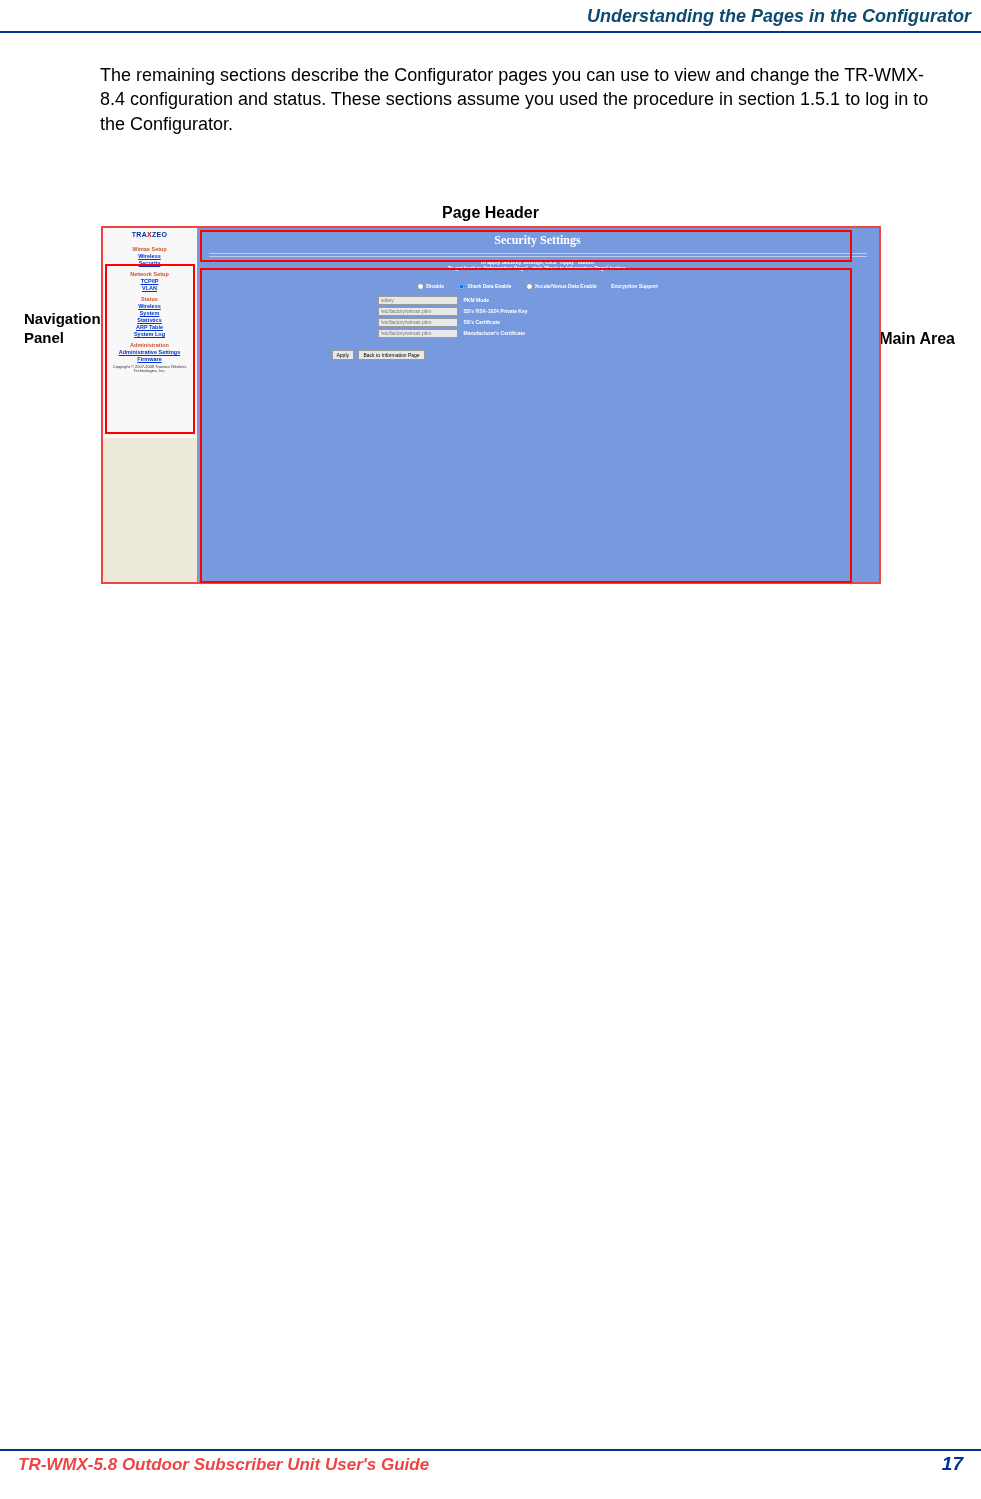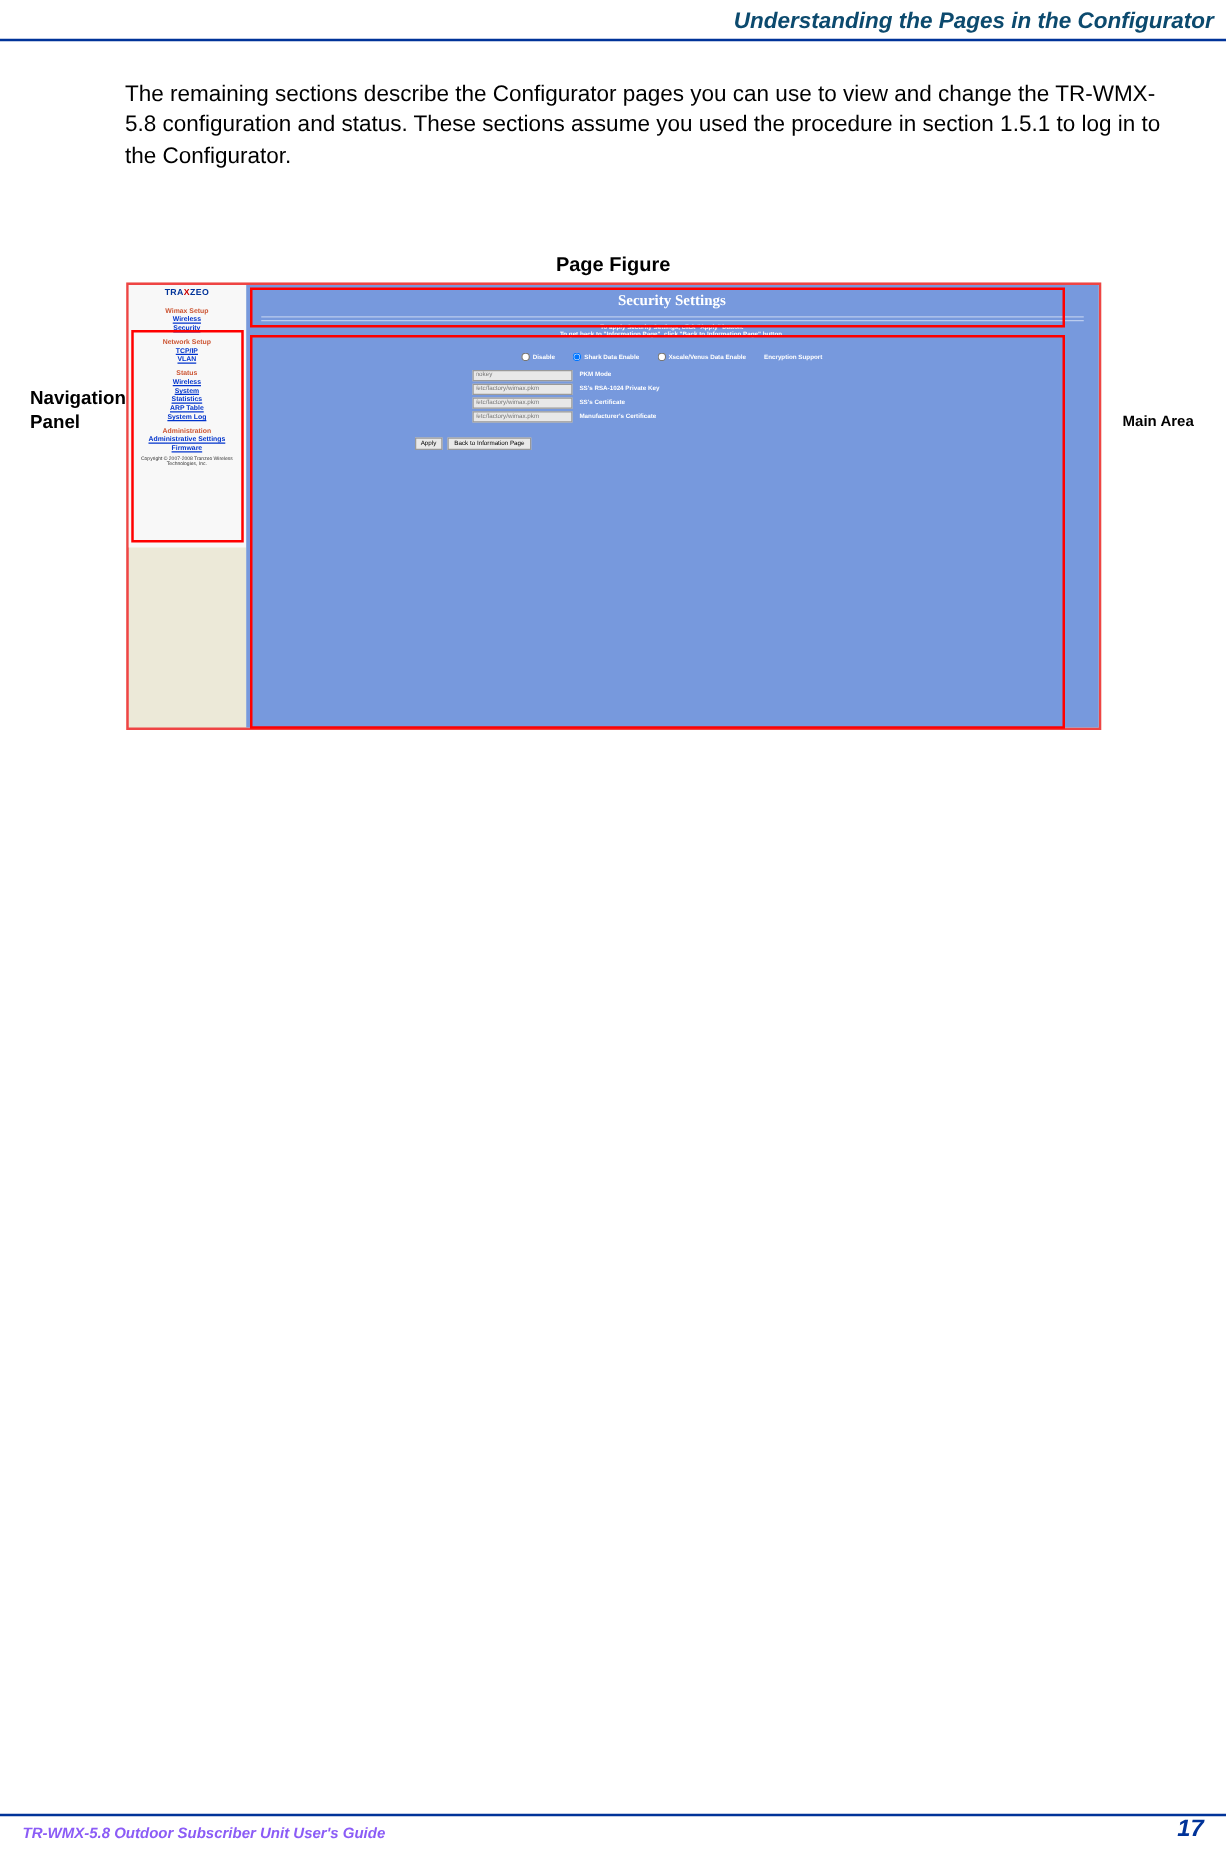--- a/index.html
+++ b/index.html
@@ -6,21 +6,21 @@
   body { width: 981px; height: 1499px; background: white; font-family: Arial, Helvetica, sans-serif; position: relative; }
   
   .header-title { color: #0c4a6e; font-weight: bold; font-style: italic; font-size: 18px; text-align: right; padding: 6px 10px 4px 0; }
   .header-rule { border: none; border-top: 2px solid #003399; margin: 0 0 0 0; }
   
   .body-text { font-size: 18px; line-height: 1.35; padding: 30px 35px 0 100px; }
   
   .figure-block { position: relative; margin: 90px 0 0 0; }
   .page-header-label { font-weight: bold; font-size: 16px; text-align: center; position: absolute; top: -22px; left: 0; right: 0; }
   .nav-label { font-weight: bold; font-size: 15px; position: absolute; left: 24px; top: 84px; line-height: 1.25; }
-  .main-label { font-weight: bold; font-size: 12px; position: absolute; right: 26px; top: 104px; padding-left: 11px; }
+  .main-label { font-weight: bold; font-size: 16px; position: absolute; right: 26px; top: 104px; padding-left: 11px; }
   
   .screenshot { position: relative; width: 780px; height: 358px; margin: 0 auto; background: #ece9d8; border: 2px solid #ef4444; }
   
   .nav-panel { position: absolute; left: 0; top: 0; width: 94px; height: 210px; background: #f8f8f8; }
   .logo { text-align: center; font-size: 7px; font-weight: bold; padding: 3px 0; letter-spacing: 0.3px; }
   .logo-t { color: #003399; }
   .logo-x { color: #cc0000; }
   .nav-sec { text-align: center; font-size: 5.5px; }
   .nav-head { color: #cc5533; font-weight: bold; margin-top: 5px; }
   .nav-link { color: #0033cc; text-decoration: underline; font-weight: bold; margin-top: 1px; }
@@ -44,33 +44,33 @@
   .btn { font-size: 5px; background: #e8e8e8; border: 1px solid #999; padding: 1px 4px; cursor: pointer; }
   
   .red-box-nav { position: absolute; left: 2px; top: 36px; width: 90px; height: 170px; border: 2px solid red; pointer-events: none; }
   .red-box-header { position: absolute; left: 97px; top: 2px; width: 652px; height: 32px; border: 2px solid red; pointer-events: none; }
   .red-box-main { position: absolute; left: 97px; top: 40px; width: 652px; height: 315px; border: 2px solid red; pointer-events: none; }
   
   .figure-caption { font-weight: bold; font-size: 16px; margin: 18px 0 0 148px; }
   
   .footer { position: absolute; bottom: 24px; left: 0; right: 0; }
   .footer-rule { border: none; border-top: 2px solid #003399; margin-bottom: 4px; }
-  .footer-text { color: #8b5cf6; font-weight: bold; font-style: italic; font-size: 12px; padding-left: 18px; display: inline-block; text-align: center; }
+  .footer-text { color: #ef4444; font-weight: bold; font-style: italic; font-size: 17px; padding-left: 18px; display: inline-block; text-align: center; }
   .page-num { position: absolute; right: 18px; bottom: 0; color: #003399; font-weight: bold; font-style: italic; font-size: 19px; margin-top: 14px; }
 </style>
 </head>
 <body>
 
 <div class="header-title">Understanding the Pages in the Configurator</div>
 <hr class="header-rule">
 
-<p class="body-text">The remaining sections describe the Configurator pages you can use to view and change the TR-WMX-5.8 configuration and status. These sections assume you used the procedure in section 1.5.1 to log in to the Configurator.</p>
+<p class="body-text">The remaining sections describe the Configurator pages you can use to view and change the TR-WMX-8.4 configuration and status. These sections assume you used the procedure in section 1.5.1 to log in to the Configurator.</p>
 
 <div class="figure-block">
-  <div class="page-header-label">Page Figure</div>
+  <div class="page-header-label">Page Header</div>
   <div class="nav-label"><span>Navigation<br>Panel</span></div>
   <div class="main-label">Main Area</div>
 
   <div class="screenshot">
     <div class="nav-panel">
       <div class="logo">
         <span class="logo-t">TRA</span><span class="logo-x">X</span><span class="logo-t">ZEO</span>
       </div>
       <div class="nav-sec nav-head">Wimax Setup</div>
       <div class="nav-sec nav-link">Wireless</div>

